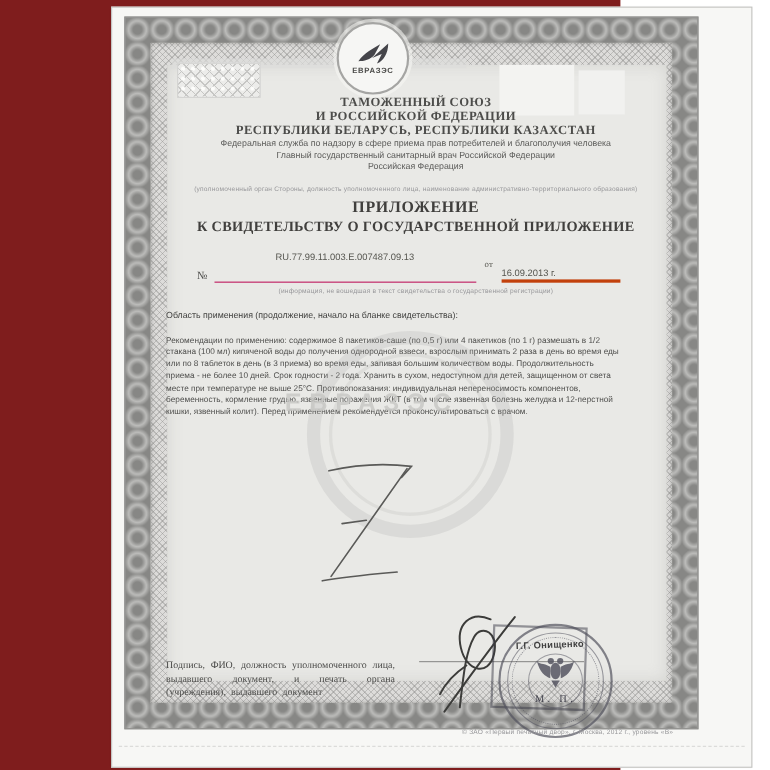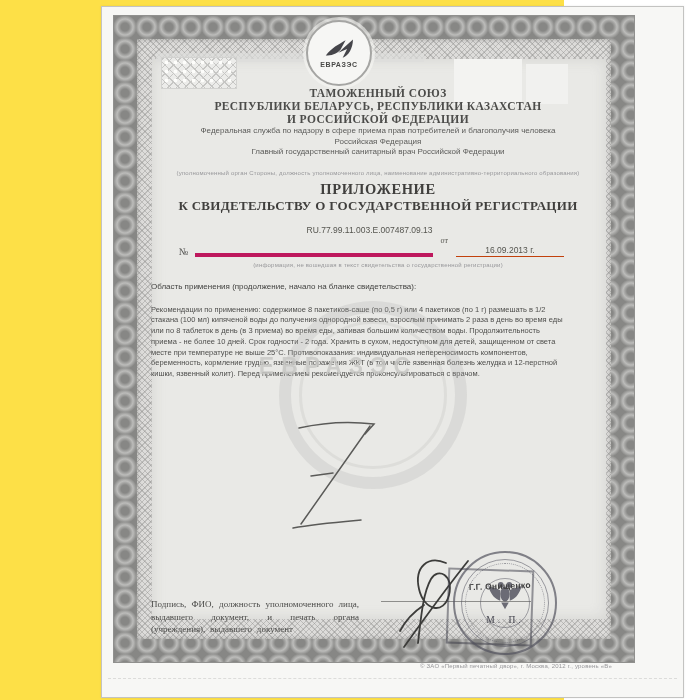--- a/index.html
+++ b/index.html
@@ -1,17 +1,17 @@
 <!DOCTYPE html>
 <html><head>
 <meta charset="utf-8">
 <style>
   html,body{margin:0;padding:0;width:700px;height:700px;background:#ffffff;overflow:hidden;
     font-family:"Liberation Sans",sans-serif;}
-  .stage{position:relative;width:564px;height:700px;background:#fde047;}
+  .stage{position:relative;width:564px;height:700px;background:#7f1d1d;}
   
   .page{position:absolute;left:101px;top:6px;width:581px;height:690px;
     background:#f7f7f5;border:1px solid #c3c3c1;box-shadow:0 0 2px rgba(0,0,0,.08);}
   
   .frame-outer{position:absolute;left:11px;top:8px;width:520px;height:646px;
     background-color:#a3a3a1;
     background-image:repeating-radial-gradient(circle at 11px 11px,#878785 0 4px,#bcbcba 8px,#878785 12px);
     background-size:22px 22px;border:1px solid #90908e;}
   .frame-mid{position:absolute;inset:23px;background-color:#dddcda;
     background-image:
@@ -43,42 +43,42 @@
     letter-spacing:.4px;color:#4c4c4a;}
   .hdr-sans{font-size:8px;line-height:10.5px;color:#5b5b59;}
   .fine{font-size:6px;line-height:7px;color:#97979a;letter-spacing:.2px;filter:blur(.2px);}
   .title-1{font-family:"Liberation Serif",serif;font-weight:bold;font-size:14.5px;line-height:17px;
     color:#403f3d;letter-spacing:.6px;}
   .title-2{font-family:"Liberation Serif",serif;font-weight:bold;font-size:13px;line-height:16px;
     color:#403f3d;letter-spacing:.3px;}
   .num-row{display:flex;align-items:flex-end;justify-content:flex-start;margin:10px 0 0 28px;
     font-size:8.5px;color:#55554f;}
   .num-label{font-family:"Liberation Serif",serif;font-size:10px;color:#4c4c4a;margin-right:6px;}
-  .num-cell{width:238px;border-bottom:4px solid #be185d;padding-bottom:18px;text-align:right;}
+  .num-cell{width:238px;border-bottom:1px solid #be185d;padding-bottom:18px;text-align:center;}
   .ot-label{margin:12px 8px;font-size:8px;color:#55554f;font-family:Liberation Serif, serif;}
-  .date-cell{width:108px;border-bottom:1px solid #c2410c;padding-bottom:1px;text-align:center;}
+  .date-cell{width:108px;border-bottom:3px solid #c2410c;padding-bottom:1px;text-align:left;}
   .body-block{text-align:left;margin-top:12px;width:414px;}
   .body-heading{font-size:8px;font-weight:normal;color:#3f3f3d;line-height:11px;}
   .body-text{font-size:7.5px;line-height:10.8px;color:#4e4e4c;margin-top:13px;text-align:left;}
   
   .wm-ring{position:absolute;left:177px;top:294px;width:164px;height:164px;border-radius:50%;
     border:12px solid rgba(160,160,158,.20);}
   .wm-ring-inner{position:absolute;inset:8px;border-radius:50%;border:3px solid rgba(160,160,158,.16);}
   .wm-text{position:absolute;left:118px;top:346px;width:236px;text-align:center;
     font-size:23px;font-weight:bold;letter-spacing:7px;color:#c7c7c4;opacity:.8;}
   
   .zmark{position:absolute;left:179px;top:406px;}
   
   .sign-caption{position:absolute;left:49px;top:564px;width:208px;text-align:justify;
     font-family:"Liberation Serif",serif;font-size:9px;line-height:12.5px;color:#4a4a48;word-spacing:2.5px;margin-top:27px;}
   .sig-line{position:absolute;left:279px;top:594px;width:150px;border-bottom:1px solid #8d8d8b;}
   .sig-svg{position:absolute;left:286px;top:546px;}
   .signer-name{position:absolute;left:367px;top:574px;font-size:8.5px;font-weight:bold;color:#3f3f3f;
     letter-spacing:.3px;transform:rotate(-2deg);white-space:nowrap;}
-  .seal{position:absolute;left:351px;top:544px;width:100px;height:100px;border-radius:50%;
+  .seal{position:absolute;left:351px;top:560px;width:100px;height:100px;border-radius:50%;
     border:2px solid rgba(82,82,94,.70);}
   .seal-ring2{position:absolute;inset:6px;border-radius:50%;border:1px solid rgba(82,82,94,.55);}
   .seal-ring-dotted{position:absolute;inset:10px;border-radius:50%;border:1.5px dotted rgba(82,82,94,.55);}
   .seal-inner{position:absolute;inset:25px;border-radius:50%;border:1px solid rgba(82,82,94,.50);}
   .seal-eagle{position:absolute;left:31px;top:24px;}
   .seal-mp{position:absolute;left:0;right:0;top:62px;text-align:center;
     font-family:"Liberation Serif",serif;font-size:9.5px;color:#45454f;letter-spacing:3px;}
   .stamp-square{position:absolute;left:345px;top:562px;width:82px;height:72px;
     border:2.5px solid rgba(58,58,70,.50);transform:rotate(2deg);}
   
@@ -109,30 +109,30 @@
           <path d="M4 24 C 12 13, 21 9, 31 3 L24 16 C 19 22, 11 24, 4 24 Z" fill="#45454a"></path>
           <path d="M41 2 L21 20 L33 15 L27 27 C 35 24, 41 14, 41 2 Z" fill="#45454a"></path>
         </svg>
       </span>
       <span class="emblem-label">ЕВРАЗЭС</span>
     </div>
 
     <div class="content">
       <div style="height:28px;"></div>
       <div class="hdr-serif">ТАМОЖЕННЫЙ СОЮЗ</div>
+      <div class="hdr-serif">И РОССИЙСКОЙ ФЕДЕРАЦИИ</div>
       <div class="hdr-serif">РЕСПУБЛИКИ БЕЛАРУСЬ, РЕСПУБЛИКИ КАЗАХСТАН</div>
-      <div class="hdr-serif">И РОССИЙСКОЙ ФЕДЕРАЦИИ</div>
       <div class="hdr-sans">Федеральная служба по надзору в сфере приема прав потребителей и благополучия человека</div>
+      <div class="hdr-sans">Главный государственный санитарный врач Российской Федерации</div>
       <div class="hdr-sans">Российская Федерация</div>
-      <div class="hdr-sans">Главный государственный санитарный врач Российской Федерации</div>
       <div style="height:12px;"></div>
       <div class="fine">(уполномоченный орган Стороны, должность уполномоченного лица, наименование административно-территориального образования)</div>
       <div style="height:4px;"></div>
       <div class="title-1">ПРИЛОЖЕНИЕ</div>
-      <div class="title-2">К СВИДЕТЕЛЬСТВУ О ГОСУДАРСТВЕННОЙ РЕГИСТРАЦИИ</div>
+      <div class="title-2">К СВИДЕТЕЛЬСТВУ О ГОСУДАРСТВЕННОЙ ПРИЛОЖЕНИЕ</div>
 
       <div class="num-row">
         <span class="num-label">№</span>
         <span class="num-cell">RU.77.99.11.003.E.007487.09.13</span>
         <span class="ot-label">от</span>
         <span class="date-cell">16.09.2013 г.</span>
       </div>
       <div style="height:5px;"></div>
       <div class="fine">(информация, не вошедшая в текст свидетельства о государственной регистрации)</div>
 

